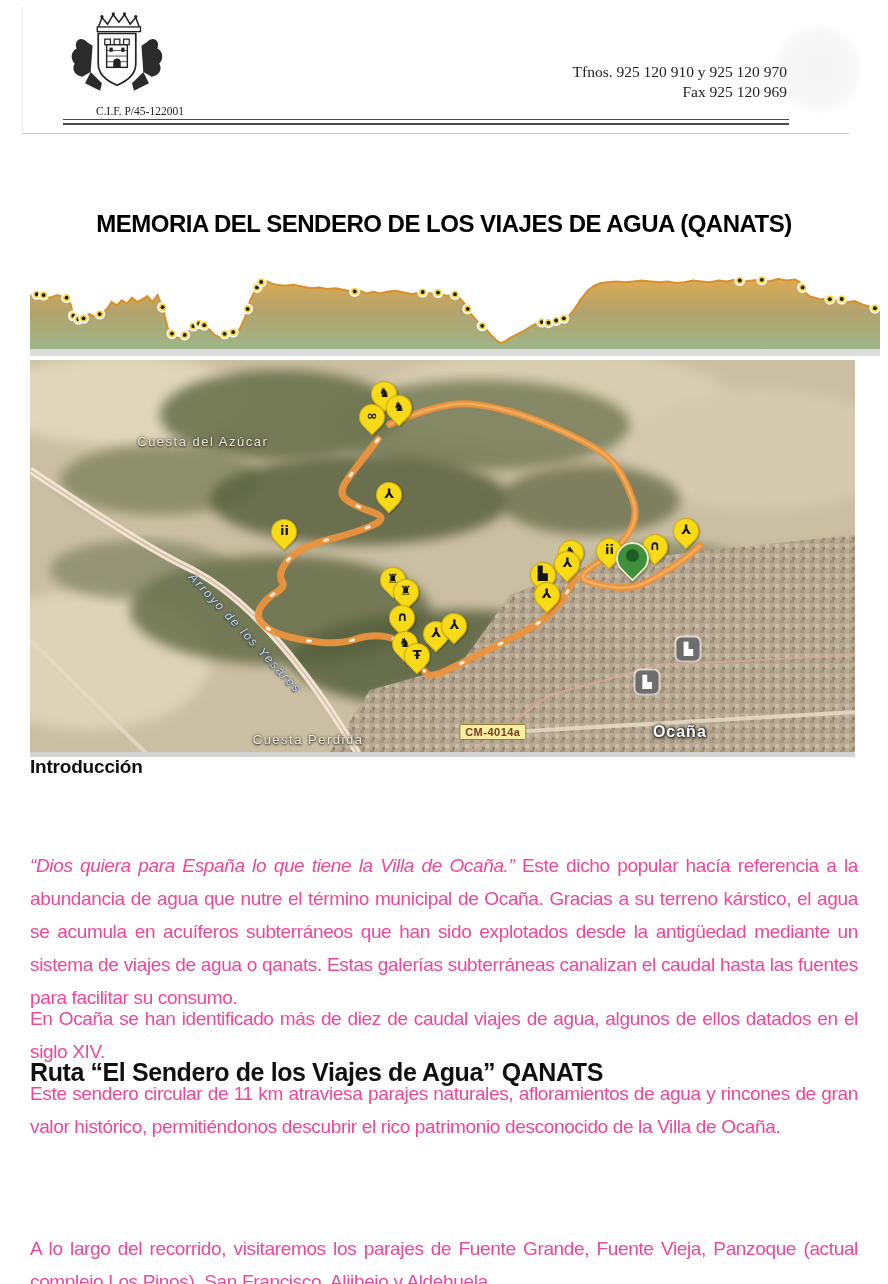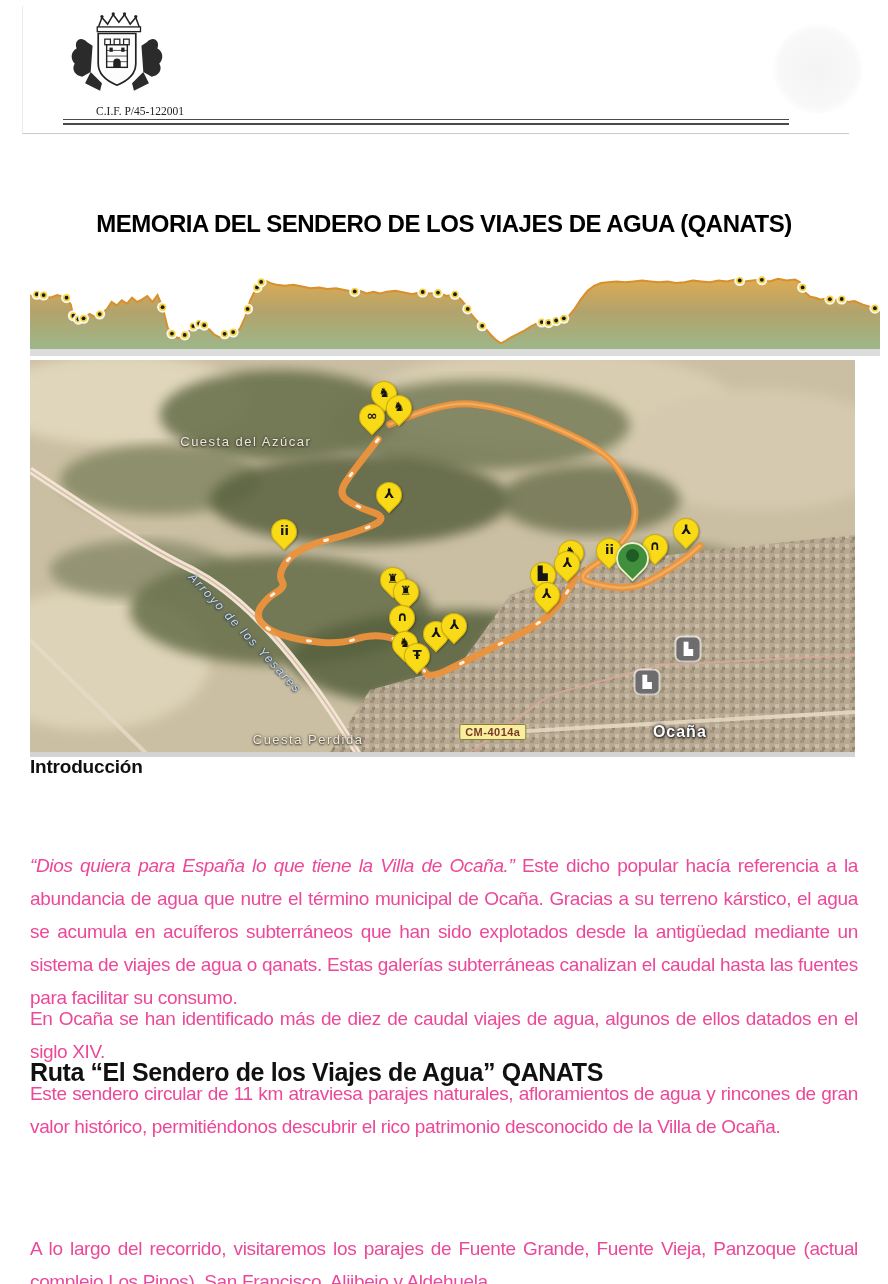--- a/index.html
+++ b/index.html
@@ -85,20 +85,24 @@
     <rect x="47" y="31" width="6" height="6" fill="#fff" stroke="#222" stroke-width="1.3"></rect>
     <rect x="57" y="31" width="6" height="6" fill="#fff" stroke="#222" stroke-width="1.3"></rect>
     <rect x="39" y="37" width="22" height="24" fill="#fff" stroke="#222" stroke-width="1.5"></rect>
     <line x1="39" y1="43" x2="61" y2="43" stroke="#222" stroke-width="0.8"></line>
     <line x1="39" y1="49" x2="61" y2="49" stroke="#222" stroke-width="0.8"></line>
     <line x1="39" y1="55" x2="61" y2="55" stroke="#222" stroke-width="0.8"></line>
     <path d="M46,61 v-5 a4,4.5 0 0 1 8,0 v5 z" fill="#222"></path>
     <rect x="42" y="40" width="3.5" height="4.5" fill="#222"></rect>
     <rect x="54.5" y="40" width="3.5" height="4.5" fill="#222"></rect>
   </svg>
+  <div class="lh-phones">
+    <div>Tfnos. 925 120 910 y 925 120 970</div>
+    <div>Fax  925 120 969</div>
+  </div>
   <div class="lh-cif">C.I.F. P/45-122001</div>
   <div class="lh-rule"></div>
 </div>
 
 <div class="doc-title">MEMORIA DEL SENDERO DE LOS VIAJES DE AGUA (QANATS)</div>
 
 <svg id="profile-svg" class="chart" viewBox="0 0 850 94" preserveAspectRatio="none">
   <defs>
     <linearGradient id="elevfill" x1="0" y1="0" x2="0" y2="1">
       <stop offset="0" stop-color="#ddab52"></stop>
@@ -341,21 +345,21 @@
       <div class="pin start" style="left: 73.1%; top: 58.2%;">
         <div class="body"></div>
         <div class="dot"></div>
       </div>
       <div class="poi" style="left: 79.8%; top: 73.8%;">
         <div class="glyph">▙</div>
       </div>
       <div class="poi" style="left: 74.8%; top: 82.1%;">
         <div class="glyph">▙</div>
       </div>
-      <div class="map-label area" style="left: 13%; top: 19%; margin-left: 43px;">Cuesta del Azúcar</div>
+      <div class="map-label area" style="left: 13%; top: 19%;">Cuesta del Azúcar</div>
       <div class="map-label water" style="transform: rotate(47deg); left: 19.5%; top: 53%;">Arroyo de los Yesares</div>
       <div class="map-label area" style="left: 27%; top: 95%;">Cuesta Perdida</div>
       <div class="map-label town" style="left: 75.5%; top: 85.5%;">Ocaña</div>
       <div class="road-badge" style="left: 56.1%; top: 95%;">CM-4014a</div>
     </div>
 </div>
 <div class="map-basestrip"></div>
 
 <div class="h-intro">Introducción</div>
 <p class="para p1"><i>“Dios quiera para España lo que tiene la Villa de Ocaña.”</i><span> Este dicho popular hacía referencia a la abundancia de agua que nutre el término municipal de Ocaña. Gracias a su terreno kárstico, el agua se acumula en acuíferos subterráneos que han sido explotados desde la antigüedad mediante un sistema de viajes de agua o qanats. Estas galerías subterráneas canalizan el caudal hasta las fuentes para facilitar su consumo.</span></p>

